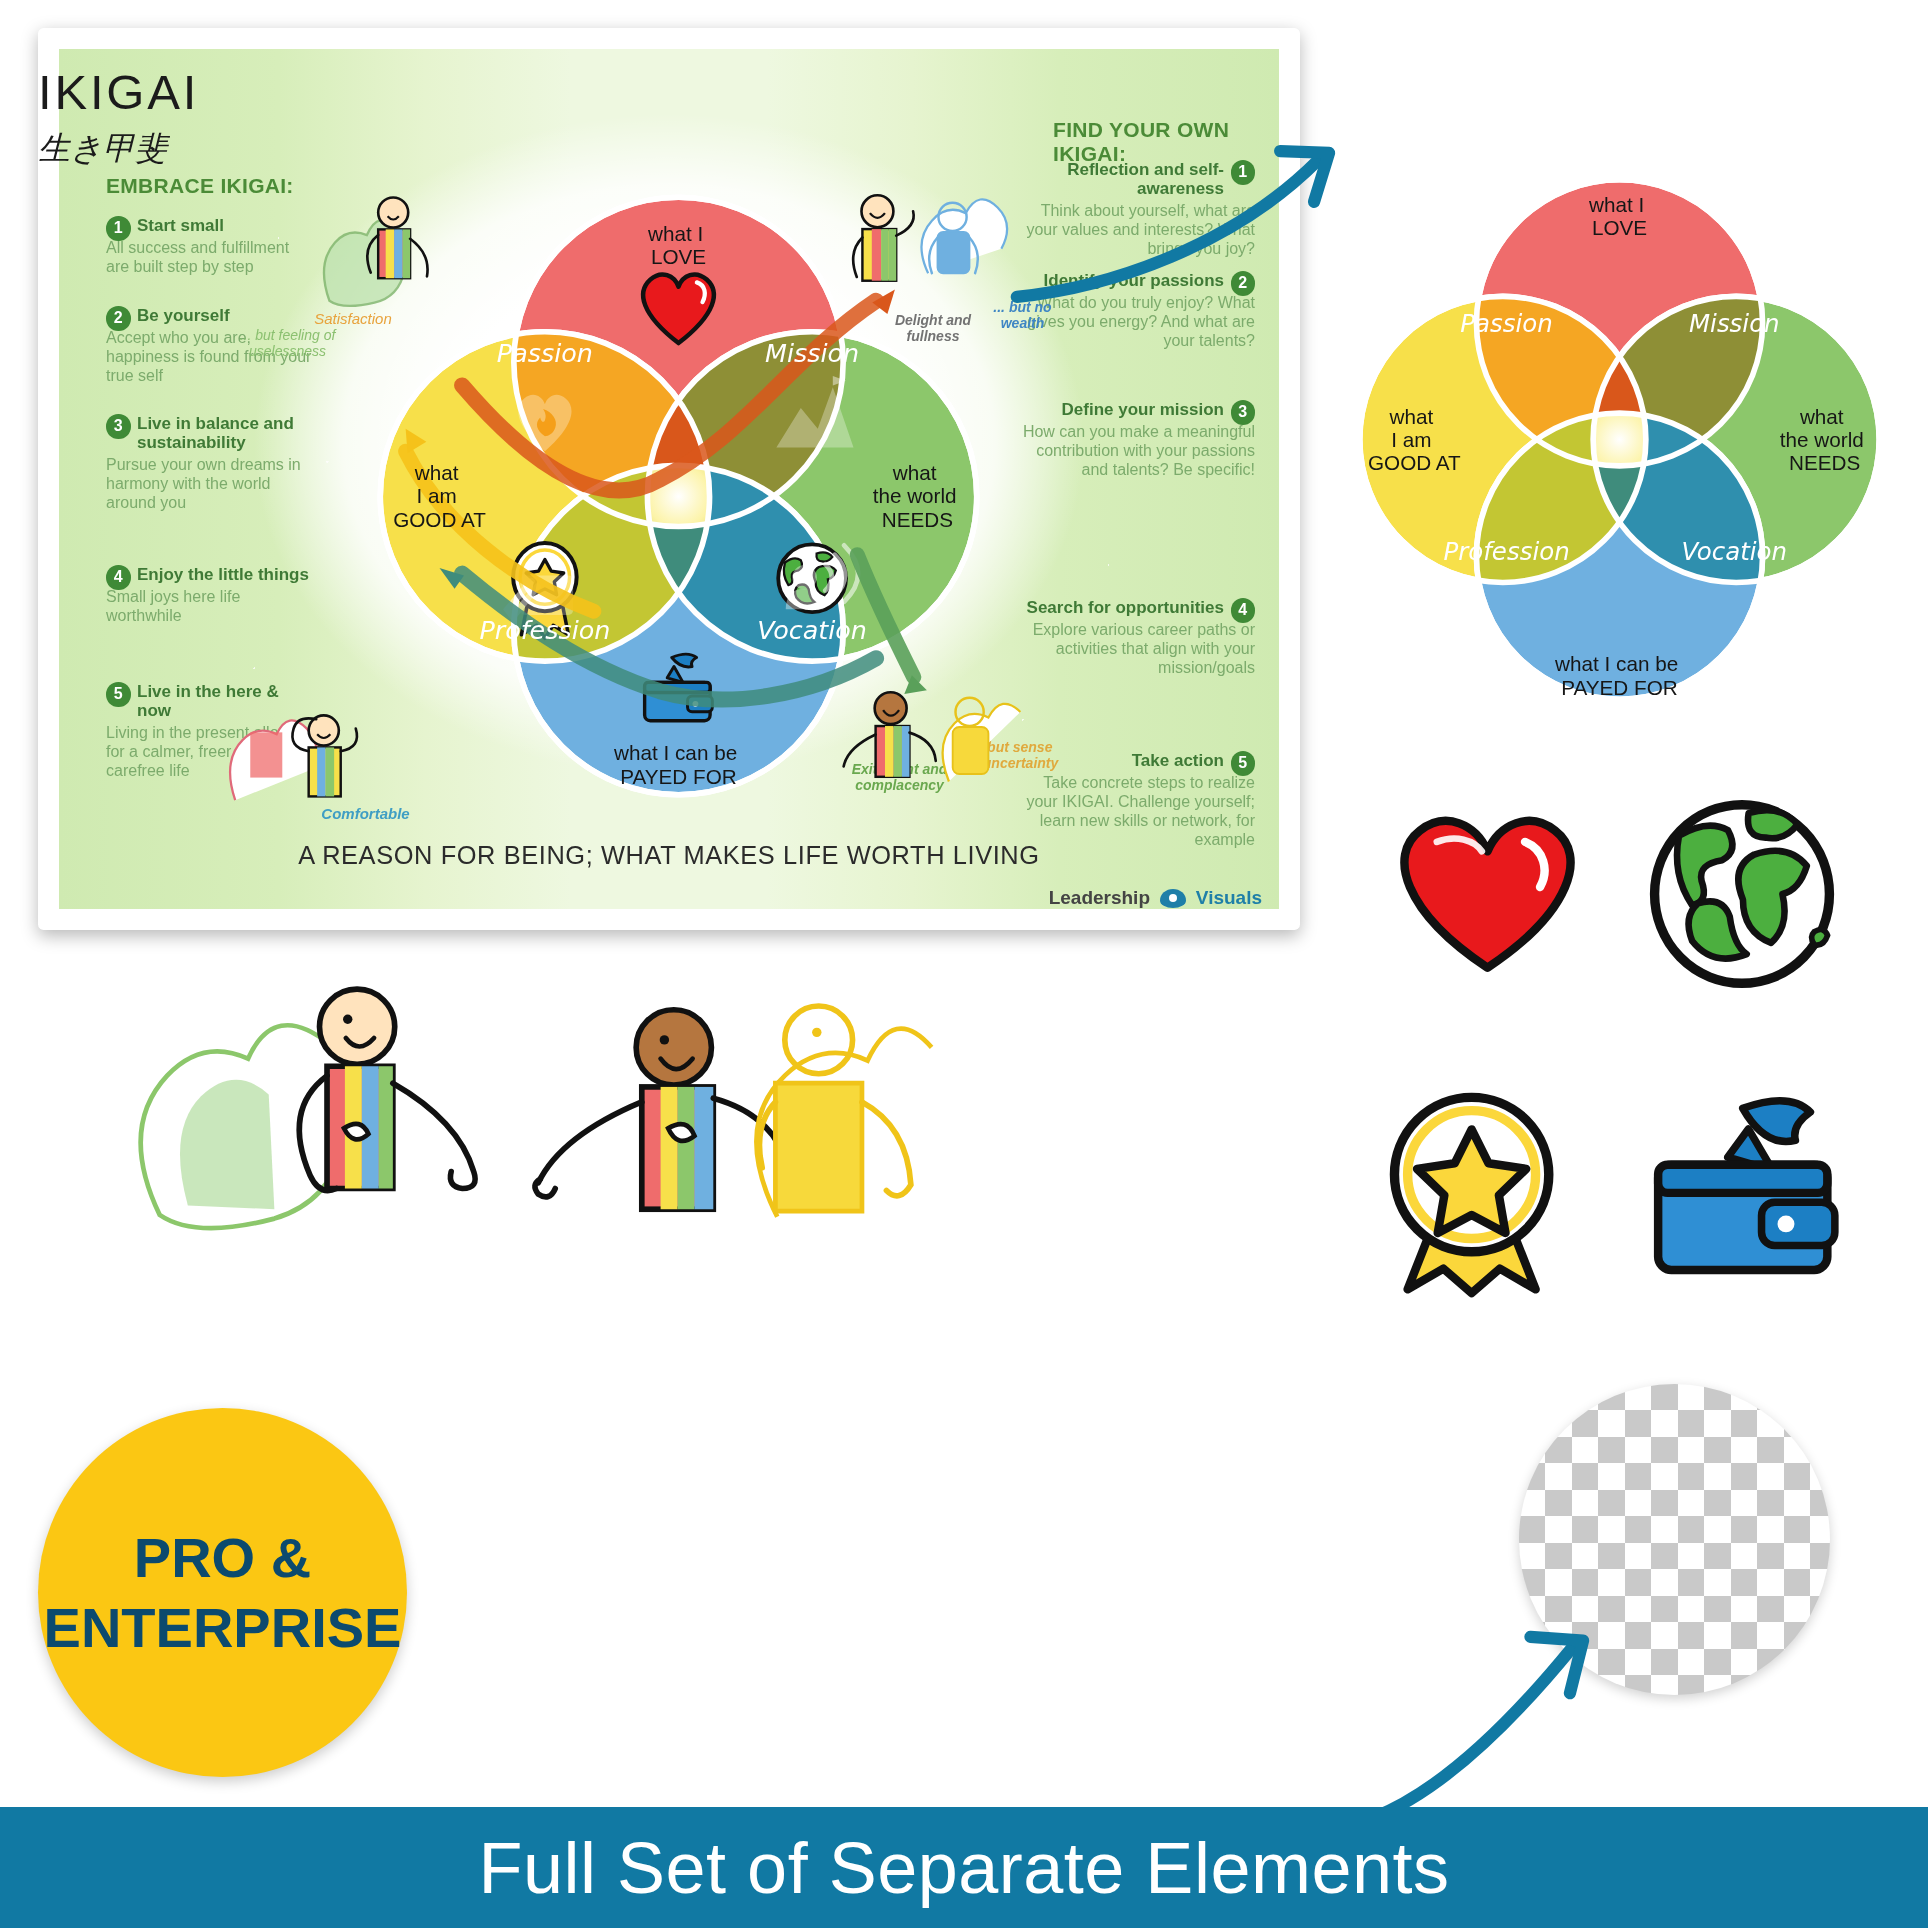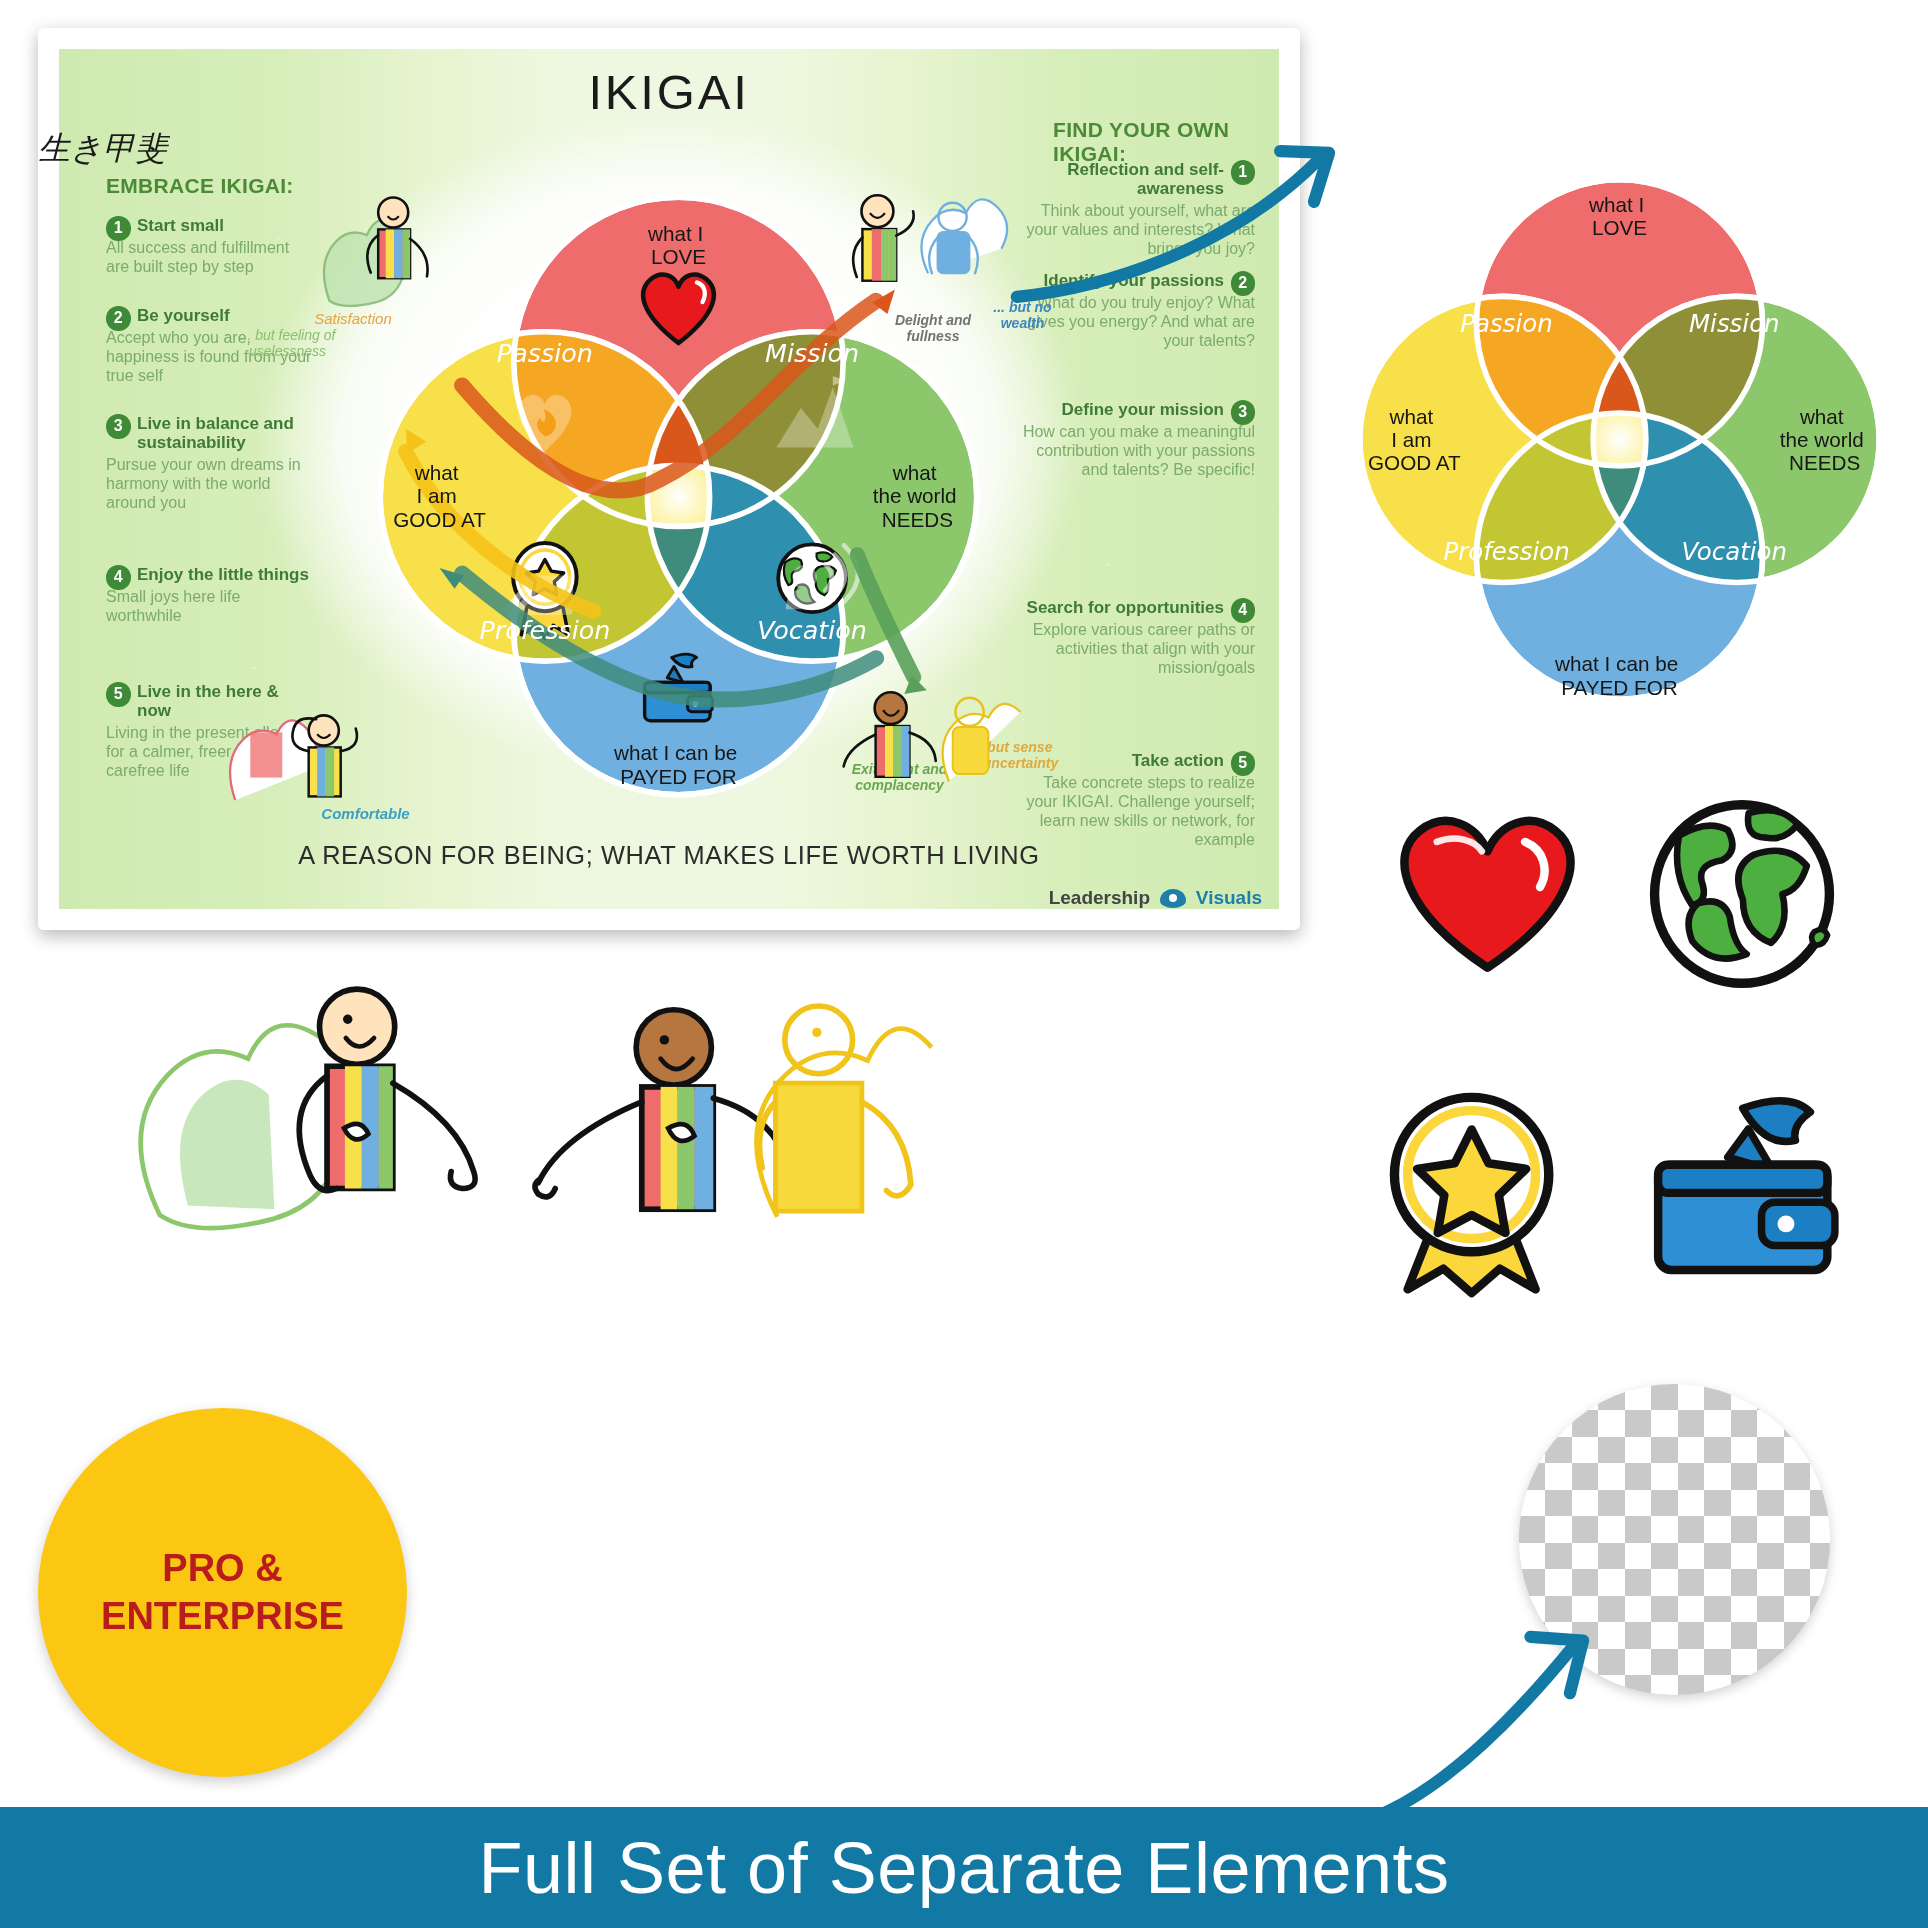--- a/index.html
+++ b/index.html
@@ -27,21 +27,21 @@
       radial-gradient(circle 1.9px at 18% 22%, rgba(255,255,255,.9) 40%, transparent 42%),
       radial-gradient(circle 2.8px at 22% 48%, rgba(255,255,255,.85) 40%, transparent 42%),
       radial-gradient(circle 1.9px at 16% 72%, rgba(255,255,255,.85) 40%, transparent 42%),
       radial-gradient(circle 2.8px at 82% 30%, rgba(255,255,255,.85) 40%, transparent 42%),
       radial-gradient(circle 1.9px at 86% 60%, rgba(255,255,255,.85) 40%, transparent 42%),
       radial-gradient(circle 1.9px at 79% 78%, rgba(255,255,255,.85) 40%, transparent 42%);
     opacity:.9;
   }
 
   .poster-title{
-    position:absolute;left:0;right:0;top:36px;text-align:center;
+    position:absolute;left:0;right:0;top:36px;
     font-size:49px;letter-spacing:2.8px;color:#1b1b1b;font-weight:400;
     font-family:"Liberation Sans", sans-serif;
   }
   .poster-subtitle{
     position:absolute;left:0;right:0;top:99px;text-align:left;
     font-size:32px;color:#1b1b1b;font-weight:400;
     font-family:"DejaVu Sans", sans-serif;
     font-style:italic;
   }
 
@@ -103,21 +103,21 @@
     position:absolute;left:0;right:0;top:50%;transform:translateY(-50%);
     text-align:center;color:#fff;font-size:72px;font-weight:400;letter-spacing:0.5px;
     font-family:"Liberation Sans", sans-serif;
   }
 
   
   #pro-badge{
     position:absolute;left:38px;top:1408px;width:369px;height:369px;border-radius:50%;
     background:#fbc713;box-shadow:0 4.7px 13px rgba(0,0,0,.2);
     display:flex;flex-direction:column;align-items:center;justify-content:center;
-    color:#b91c1c;font-size:38px;font-weight:600;line-height:1.25;text-align:center;
+    color:#0c4a6e;font-size:56px;font-weight:600;line-height:1.25;text-align:center;
   }
 
   
   #checker-circle{
     position:absolute;left:1519px;top:1384px;width:311px;height:311px;border-radius:50%;
     background-image:
       linear-gradient(45deg,#c9c9c9 25%,transparent 25%,transparent 75%,#c9c9c9 75%),
       linear-gradient(45deg,#c9c9c9 25%,transparent 25%,transparent 75%,#c9c9c9 75%);
     background-size:53px 53px;background-position:0 0,26px 26px;background-color:#fff;
     box-shadow:0 3.8px 11.3px rgba(0,0,0,.18);

